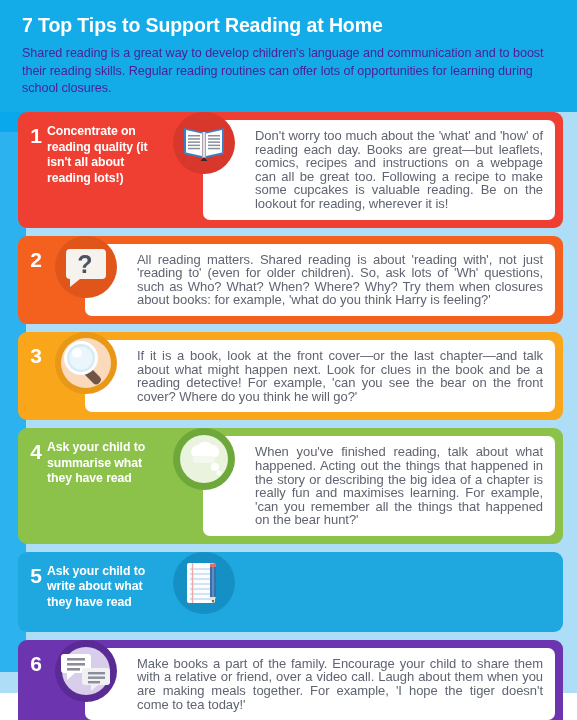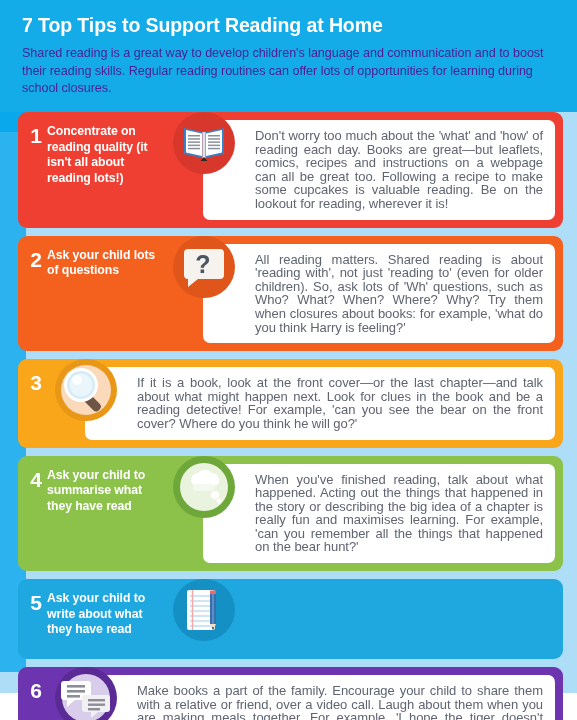--- a/index.html
+++ b/index.html
@@ -221,21 +221,20 @@
           </svg>
         </div>
       </div>
       <div class="tip-body">
         <div class="tip-text">Don't worry too much about the 'what' and 'how' of reading each day. Books are great—but leaflets, comics, recipes and instructions on a webpage can all be great too. Following a recipe to make some cupcakes is valuable reading. Be on the lookout for reading, wherever it is!</div>
       </div>
     </div>
 
     <div class="tip tip-2">
       <div class="tip-num">2</div>
-      <div class="tip-title">Ask your child lots of questions</div>
       <div class="tip-icon-wrap">
         <div class="tip-icon ic-2">
           <svg width="48" height="48" viewBox="0 0 48 48">
             <path d="M8 6 h32 a4 4 0 0 1 4 4 v22 a4 4 0 0 1 -4 4 h-22 l-10 8 v-8 h-0 a4 4 0 0 1 -4 -4 v-22 a4 4 0 0 1 4 -4 z" fill="#f6f3ee"></path>
             <text x="23" y="30" font-family="'Liberation Sans', sans-serif" font-size="25" font-weight="bold" fill="#4a5560" text-anchor="middle">?</text>
           </svg>
         </div>
       </div>
       <div class="tip-body">
         <div class="tip-text">All reading matters. Shared reading is about 'reading with', not just 'reading to' (even for older children). So, ask lots of 'Wh' questions, such as Who? What? When? Where? Why? Try them when closures about books: for example, 'what do you think Harry is feeling?'</div>

